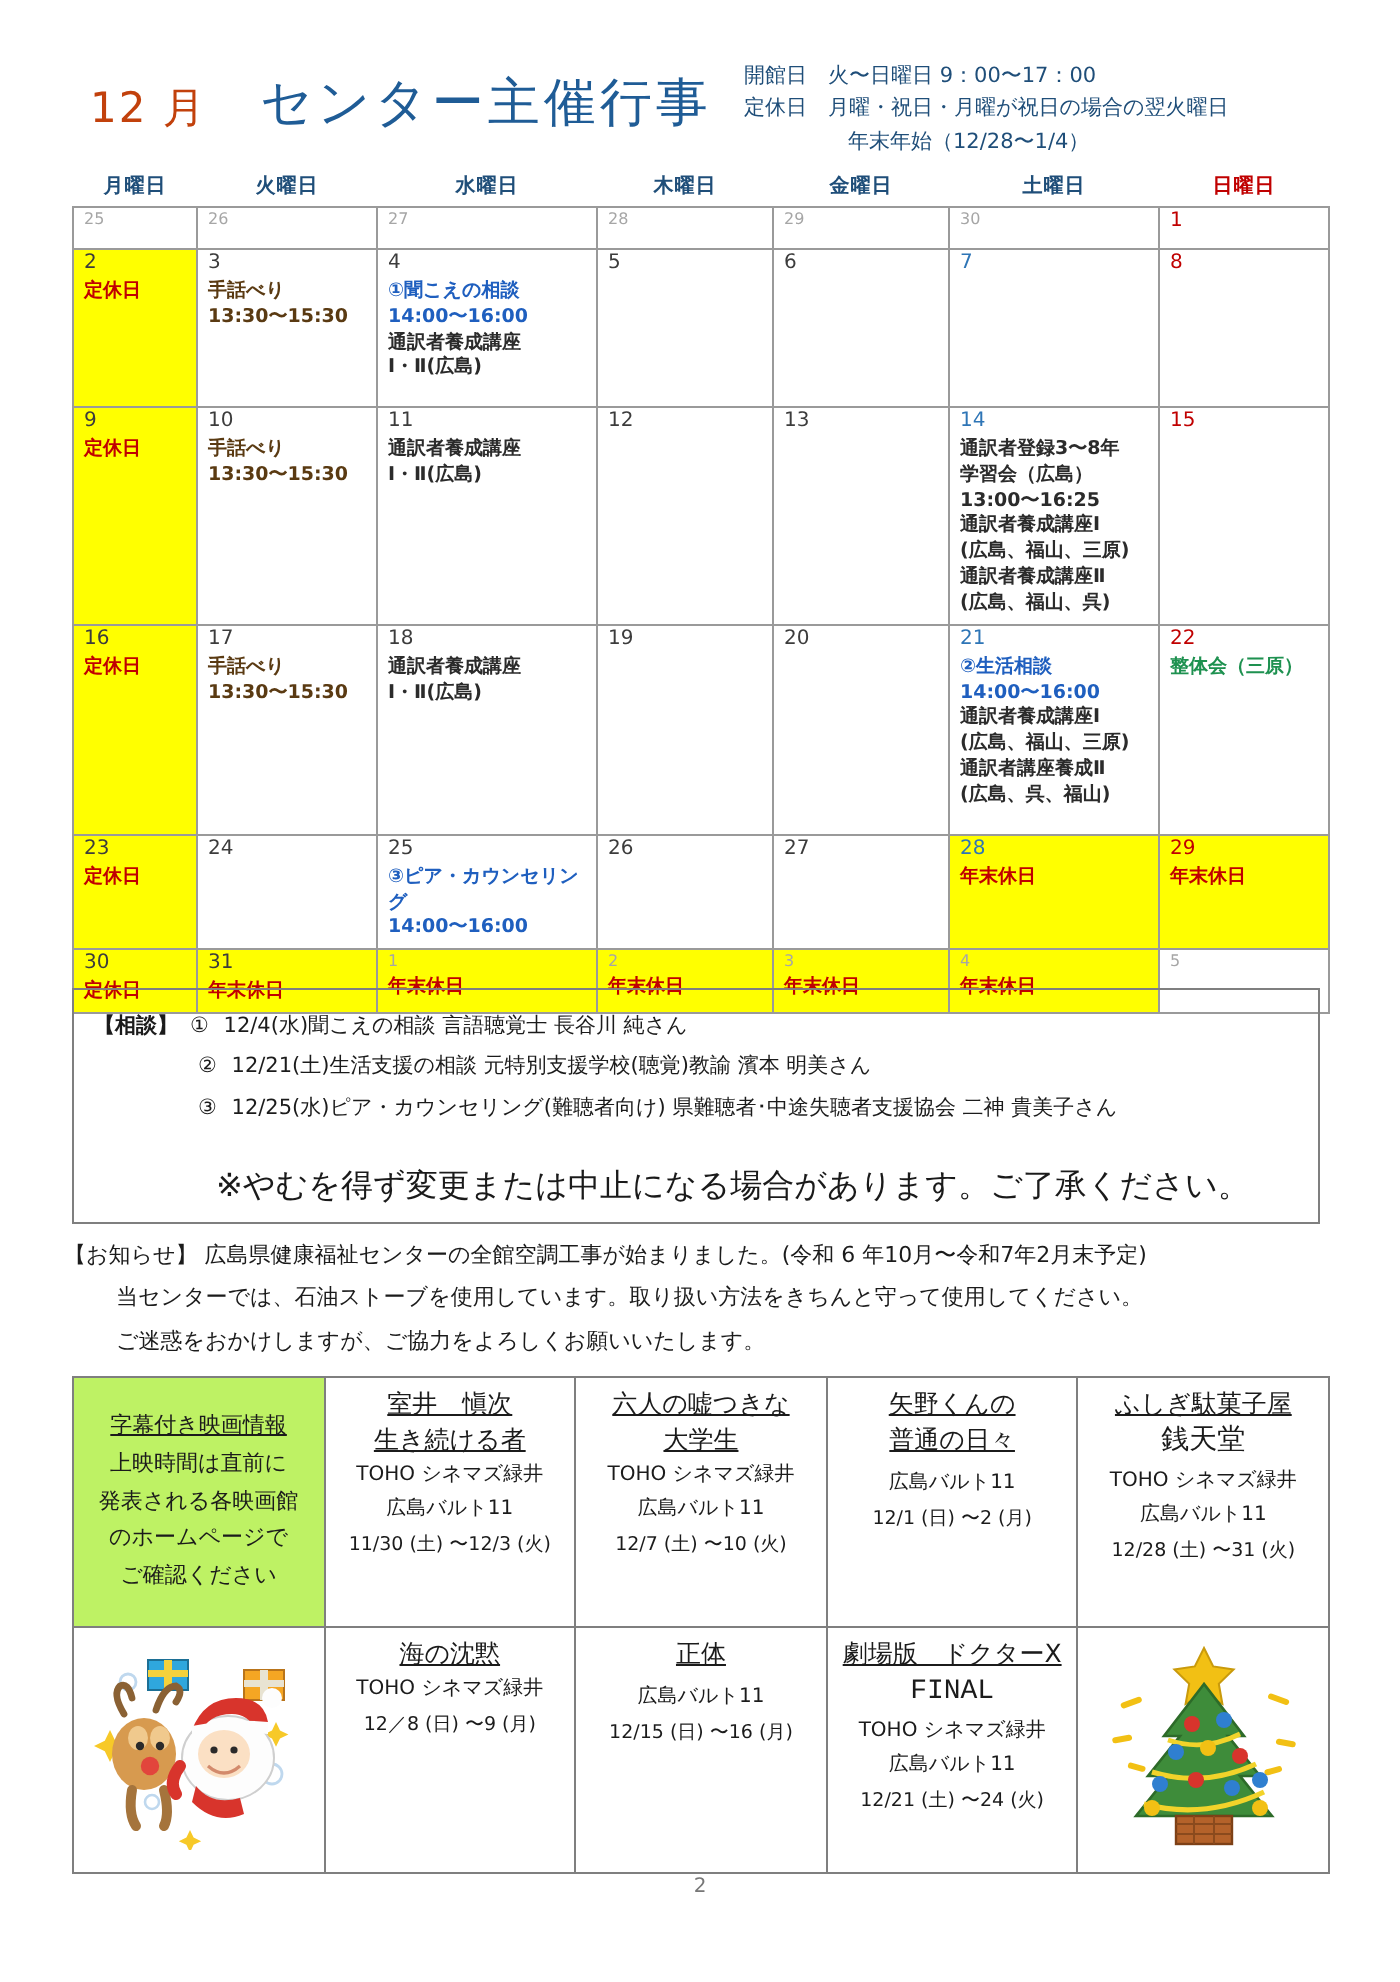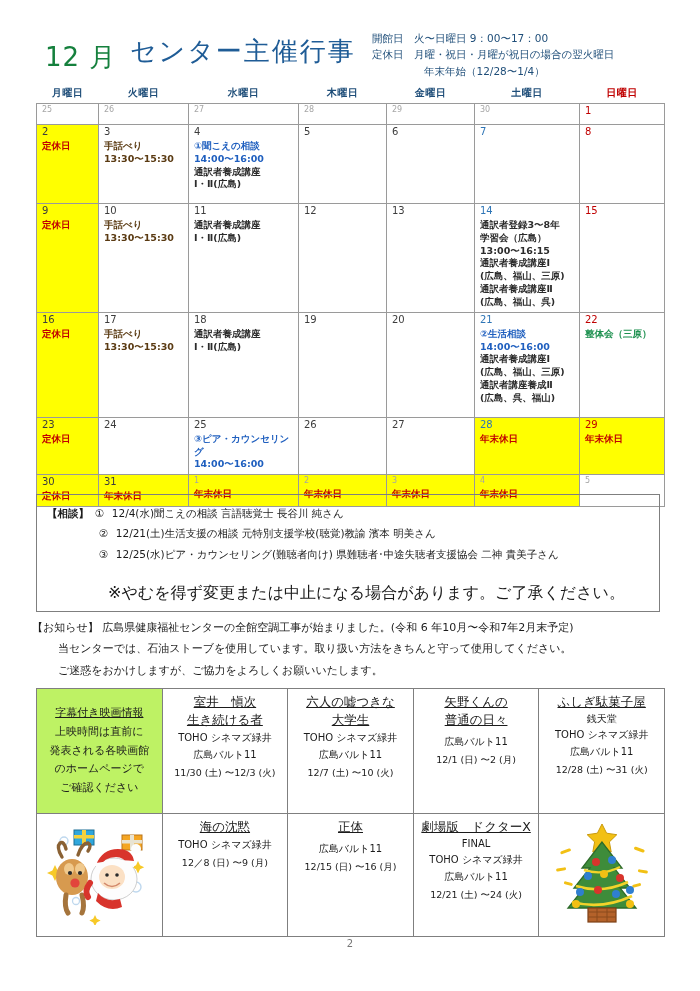--- a/index.html
+++ b/index.html
@@ -10,21 +10,21 @@
     color:#1a1a1a;
     position:relative;
     overflow:hidden;
   }
   .page{position:relative;width:700px;height:991px;}
 
   
   .header{position:absolute;left:0;top:26px;width:700px;height:58px;}
   .month{
     position:absolute;left:45px;top:14px;
-    font-size:26px;color:#15803d;letter-spacing:1px;
+    font-size:21px;color:#c2410c;letter-spacing:1px;
   }
   .title{
     position:absolute;left:130px;top:8px;
     font-size:26px;color:#1f5c96;letter-spacing:2px;
   }
   .hours{
     position:absolute;left:372px;top:4px;width:330px;
     font-size:10.5px;line-height:1.55;color:#1f4e79;
   }
   .hours .row{white-space:nowrap;}
@@ -112,21 +112,21 @@
     padding:4px 2px 2px 2px;
     text-align:center;
     height:116px;
   }
   .movies col{width:125.6px;}
   .mv-title{
     font-size:12.5px;line-height:1.45;
     text-decoration:underline;
     color:#1b1b1b;
   }
-  .mv-sub{font-size:10px;line-height:1.5;color:#1b1b1b;}
+  .mv-sub{font-size:14px;line-height:1.5;color:#1b1b1b;font-family:Liberation Mono, monospace;}
   .mv-venue{font-size:10px;line-height:1.7;color:#1b1b1b;}
   .mv-date{font-size:9.5px;line-height:1.6;color:#1b1b1b;margin-top:2px;}
   td.greencell{
     background:#bef264;
     text-align:center;
     vertical-align:middle;
     padding:4px 3px;
   }
   .green-line{
     font-size:11px;line-height:1.72;color:#1b1b1b;
@@ -268,21 +268,21 @@
             <div class="daynum ">12</div>
           </td>
           <td>
             <div class="daynum ">13</div>
           </td>
           <td>
             <div class="daynum sat">14</div>
             <div class="cellbody">
               <div class="dark">通訳者登録3〜8年</div>
               <div class="dark">学習会（広島）</div>
-              <div class="dark">13:00〜16:15</div>
+              <div class="dark">13:00〜16:25</div>
               <div class="dark">通訳者養成講座Ⅰ</div>
               <div class="dark">(広島、福山、三原)</div>
               <div class="dark">通訳者養成講座Ⅱ</div>
               <div class="dark">(広島、福山、呉)</div>
             </div>
           </td>
           <td>
             <div class="daynum sun">15</div>
           </td>
         </tr>

